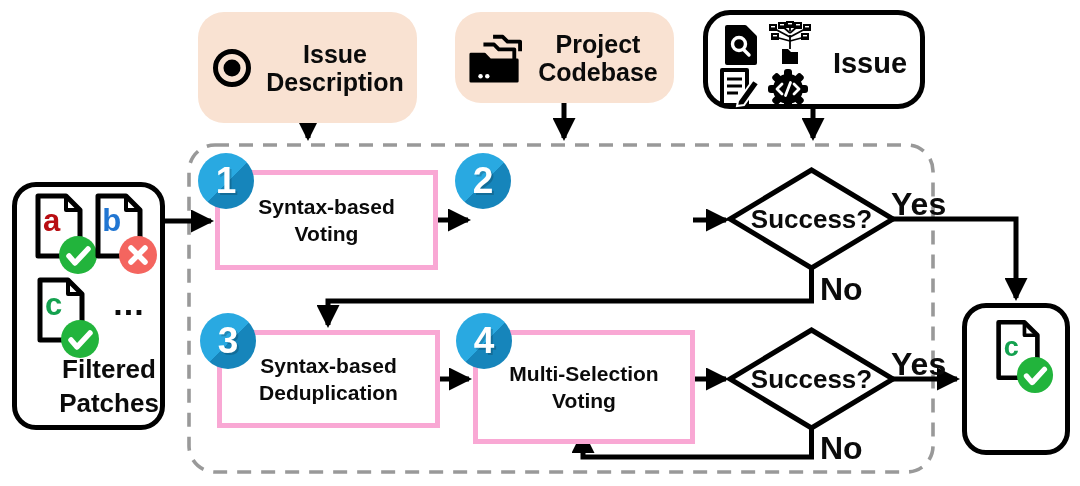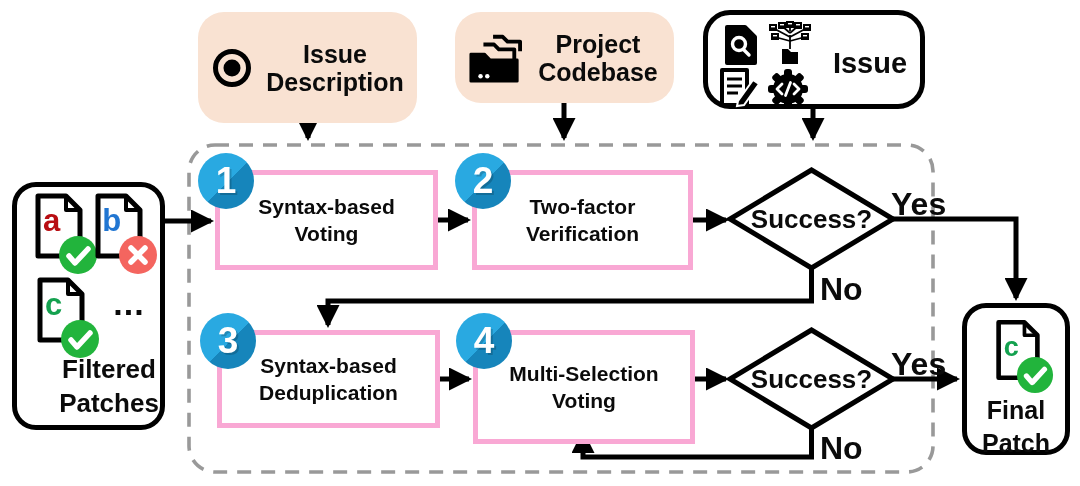--- a/index.html
+++ b/index.html
@@ -183,24 +183,20 @@
     </div>
     <div class="abs center" style="left:82px;top:86px;width:60px;height:60px;font-size:34px;letter-spacing:1px;">...</div>
     <div class="abs big-title pre" style="left:0;top:166px;width:156px;padding-left:28px;">Filtered
 Patches</div>
   </div>
 
   <div class="abs frame center z2" style="left:215px;top:170px;width:223px;height:100px;">
     <span class="step-label pre">Syntax-based
 Voting</span>
   </div>
-  <div class="abs frame center z2" style="left:472px;top:170px;width:221px;height:100px;">
-    <span class="step-label pre">Two-factor
-Verification</span>
-  </div>
   <div class="abs frame center z2" style="left:217px;top:330px;width:223px;height:98px;">
     <span class="step-label pre">Syntax-based
 Deduplication</span>
   </div>
   <div class="abs frame center z2" style="left:473px;top:330px;width:222px;height:114px;">
     <span class="step-label pre">Multi-Selection
 Voting</span>
   </div>
 
   <div class="abs badge" style="left:198px;top:153px;">1</div>
@@ -221,17 +217,15 @@
       <svg width="48" height="64" viewBox="0 0 52 66">
         <path d="M33 3 H5 V63 H47 V17 Z" fill="#fff" stroke="#000" stroke-width="5" stroke-linejoin="round"></path>
         <path d="M33 3 V17 H47" fill="none" stroke="#000" stroke-width="4" stroke-linejoin="round"></path>
       </svg>
       <span class="letter" style="color:#14a14f;font-size:27px;top:14px;">c</span>
       <svg class="status" style="left:22px;top:38px;" width="38" height="38" viewBox="0 0 40 40">
         <circle cx="20" cy="20" r="19" fill="#22b43c"></circle>
         <path d="M11 21 l6 7 l13 -14" stroke="#fff" stroke-width="5.5" fill="none" stroke-linecap="round" stroke-linejoin="round"></path>
       </svg>
     </div>
-    <div class="abs big-title pre" style="left:0;top:86px;width:98px;font-size:25px;">Final
-Patch</div>
   </div>
 
 </div>
 
 </body></html>

